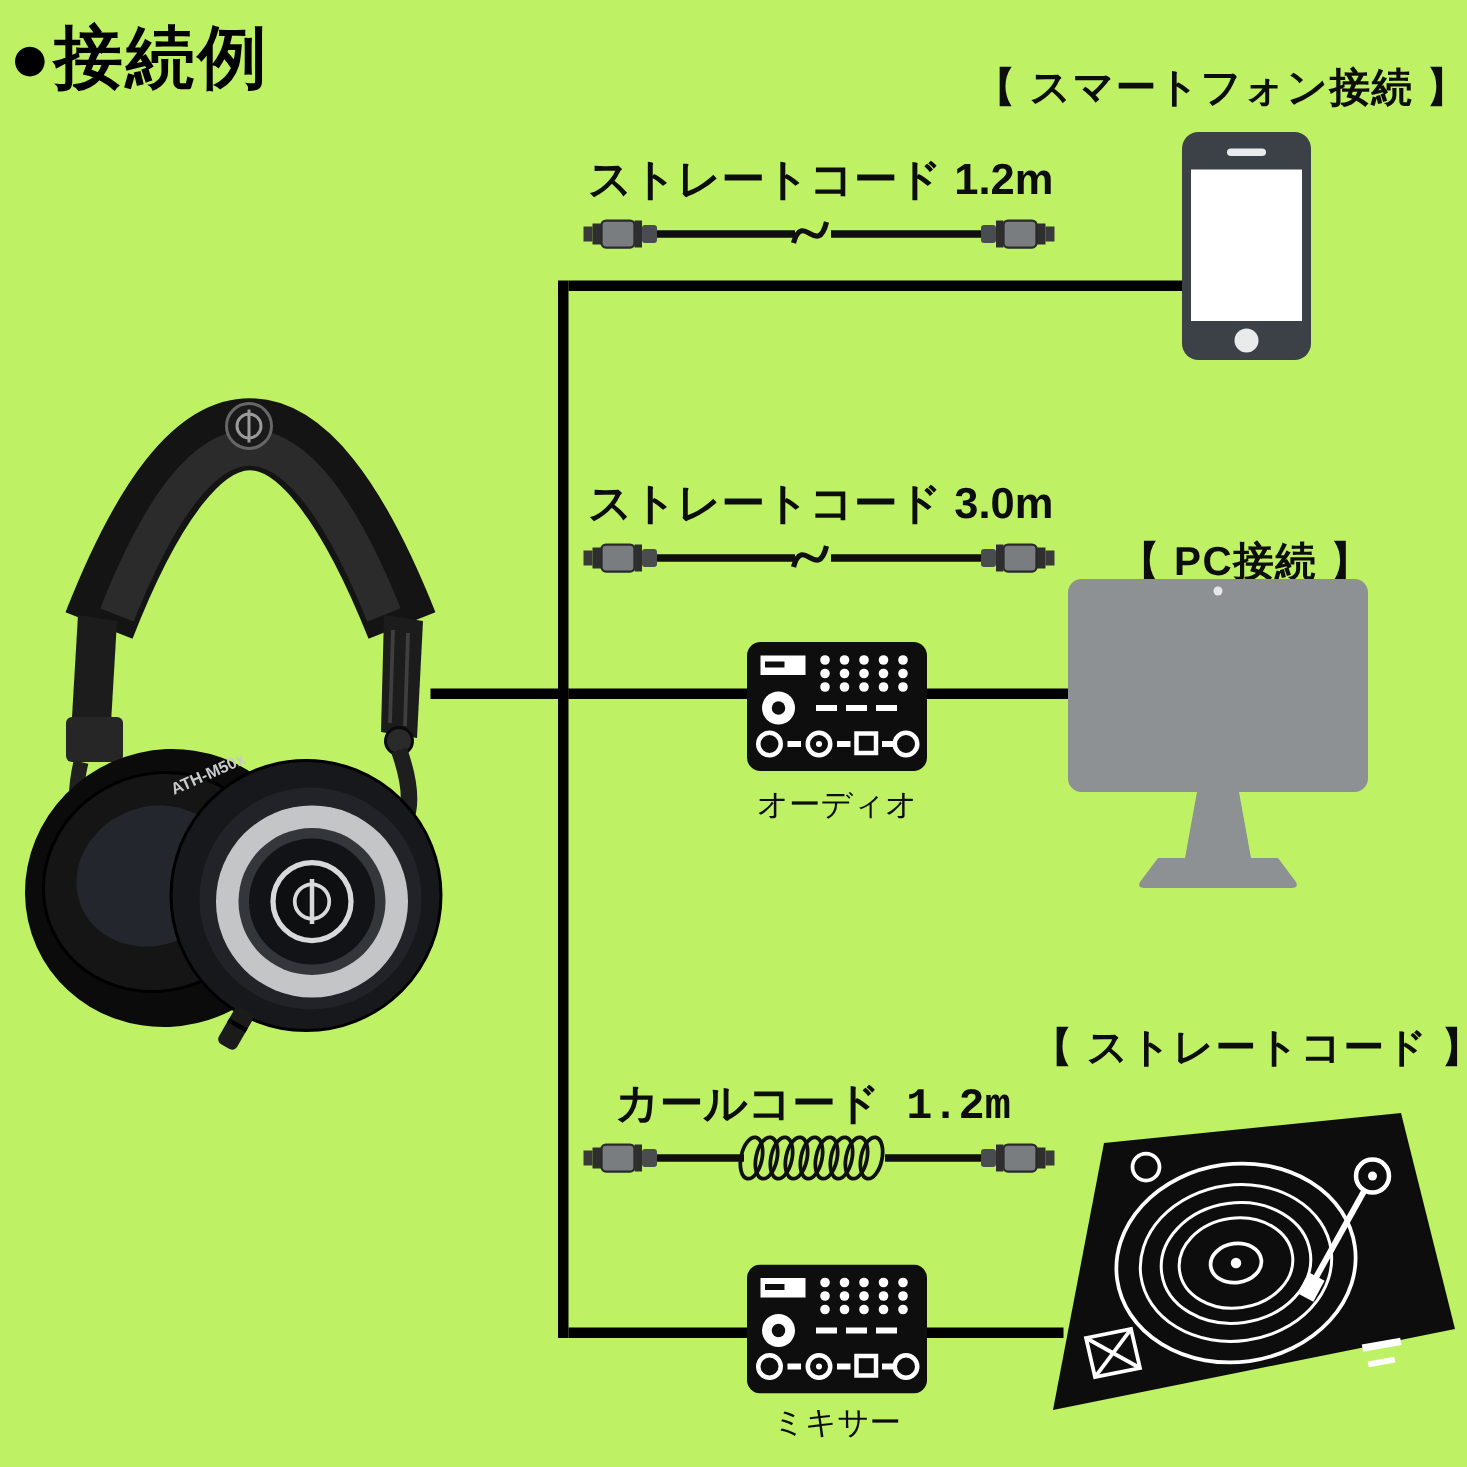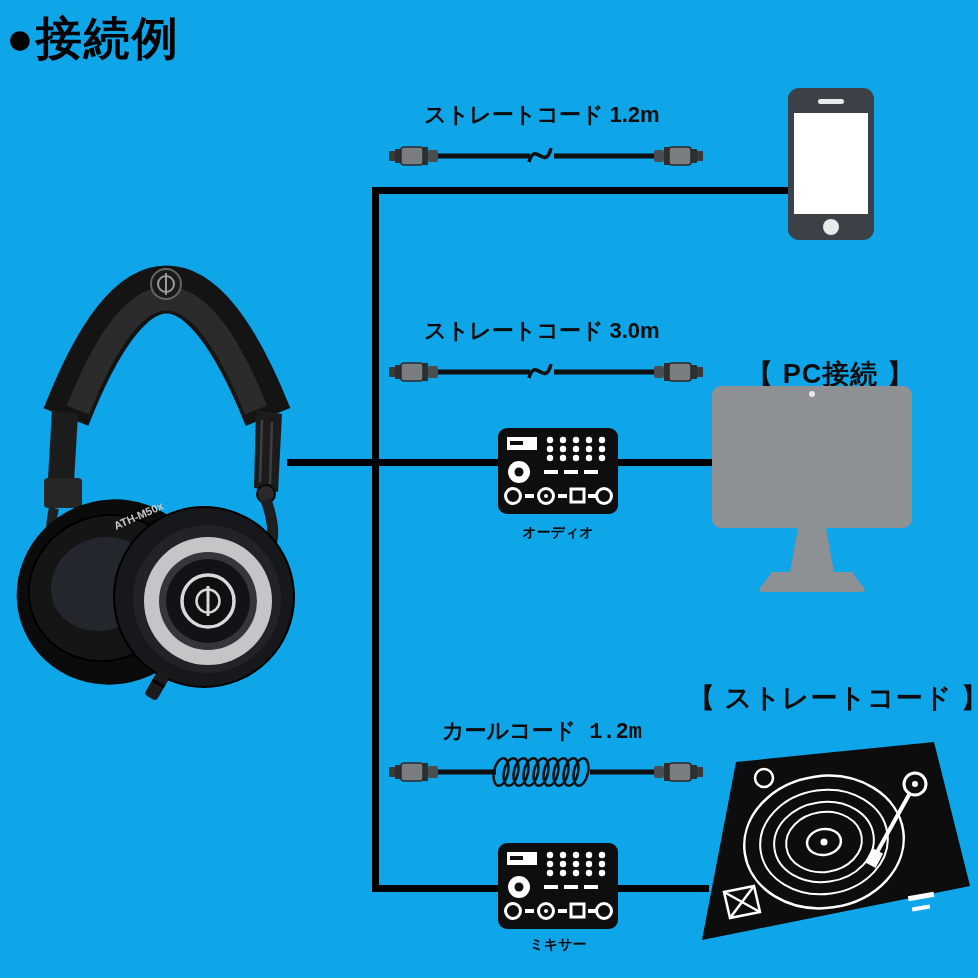--- a/index.html
+++ b/index.html
@@ -1,25 +1,25 @@
 <!DOCTYPE html>
 <html><head>
 <meta charset="utf-8">
 <style>
   * { margin:0; padding:0; box-sizing:border-box; }
   html,body { background:#ffffff; }
   body { font-family:"Liberation Sans","DejaVu Sans",sans-serif; color:#111; }
-  .canvas { position:relative; width:978px; height:978px; background:#0ea5e9; overflow:hidden; }
+  .canvas { position:relative; width:978px; height:978px; background:#bef264; overflow:hidden; }
   .abs { position:absolute; }
   .line { position:absolute; background:#000000; }
   .label { position:absolute; color:#0d0d0d; font-weight:700; text-align:center; white-space:nowrap; }
   .title { position:absolute; left:6px; top:8px; font-size:46px; font-weight:900; letter-spacing:2px; color:#000; }
   .section-label { font-size:27px; letter-spacing:1px; }
-  .cable-label { font-size:22px; }
-  .small-label { position:absolute; color:#0d0d0d; font-weight:700; text-align:center; font-size:14px; line-height:1.25; white-space:nowrap; }
+  .cable-label { font-size:29px; }
+  .small-label { position:absolute; color:#0d0d0d; font-weight:400; text-align:center; font-size:21px; line-height:1.25; white-space:nowrap; }
   svg { display:block; }
 </style>
 </head>
 <body>
 
 <div class="canvas">
 
   <div class="title">●接続例</div>
 
   <div class="line" style="left:287px; top:459px; width:92px; height:7px;"></div>
@@ -67,20 +67,21 @@
       </g>
       <text x="100" y="288" transform="rotate(-24 100 288)" font-size="11" font-weight="bold" fill="#c8c9ca">ATH-M50x</text>
 
       <g transform="translate(142 428) rotate(30)">
         <rect x="0" y="0" width="14" height="28" rx="4" fill="#1b1b1c"></rect>
         <rect x="0" y="10" width="14" height="3" fill="#000"></rect>
       </g>
     </svg>
   </div>
 
+  <div class="label section-label" style="left:650px; top:40px; width:328px;">【 スマートフォン接続 】</div>
 
   <div class="label cable-label" style="left:392px; top:100px; width:300px;">ストレートコード 1.2m</div>
 
   <div class="abs" style="left:388px; top:134px;">
     <svg width="316" height="44" viewBox="0 0 316 44">
       <g>
         <rect x="1" y="17" width="6" height="10" fill="#3a3a3a"></rect>
         <rect x="7" y="15" width="6" height="14" fill="#2e2e2e"></rect>
         <rect x="13" y="13" width="22" height="18" rx="3" fill="#7a7d80" stroke="#2a2a2a" stroke-width="1.5"></rect>
         <rect x="35" y="13" width="5" height="18" fill="#2e2e2e"></rect>

